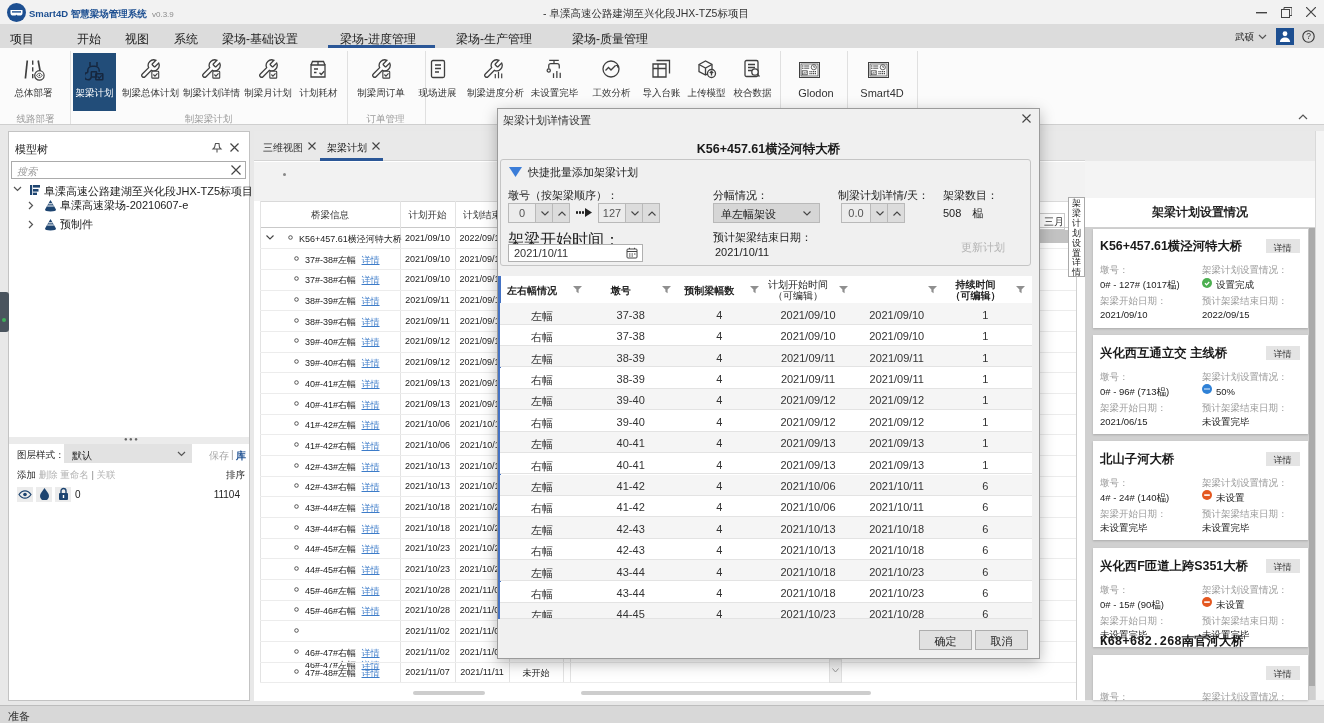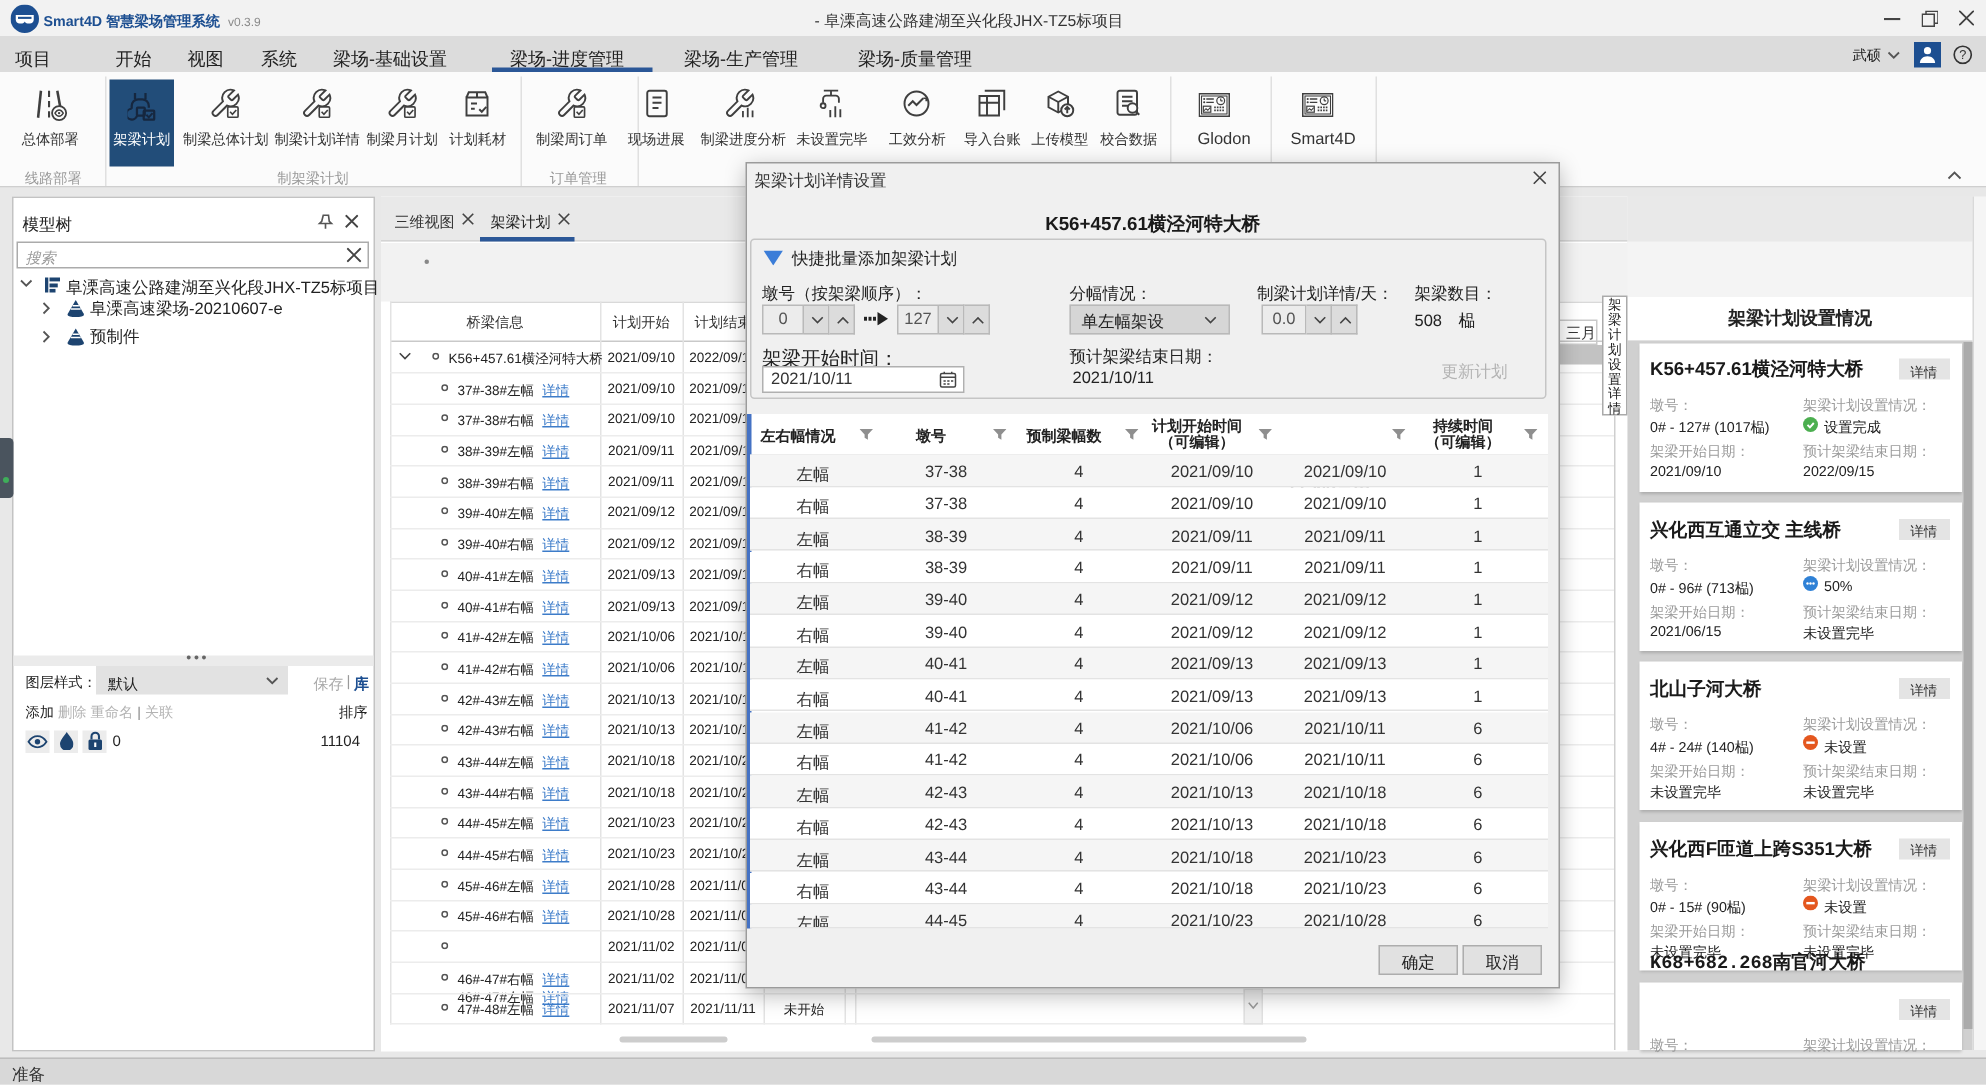--- a/index.html
+++ b/index.html
@@ -644,21 +644,21 @@
 <div class="abs" style="left:871px;top:203px;width:17px;height:20px;background:#dcdcdc;border:1px solid #b9b9b9;border-left:none;"></div>
 <svg class="abs" style="left:876px;top:211px;" width="8" height="5" viewBox="0 0 8 5">
       <path d="M.5.5L4 4 7.5.5" fill="none" stroke="#444" stroke-width="1.1"></path>
     </svg>
 <div class="abs" style="left:888px;top:203px;width:17px;height:20px;background:#dcdcdc;border:1px solid #b9b9b9;border-left:none;"></div>
 <svg class="abs" style="left:893px;top:211px;" width="8" height="5" viewBox="0 0 8 5">
       <path d="M.5 4.5L4 1l3.5 3.5" fill="none" stroke="#444" stroke-width="1.1"></path>
     </svg>
 <div class="abs" style="left:943px;top:188px;font-size:11px;color:#222;">架梁数目：</div>
 <div class="abs" style="left:943px;top:206px;font-size:11px;color:#222;">508　榀</div>
-<div class="abs" style="left:508px;top:230px;font-size:13px;color:#222;">架梁开始时间：</div>
+<div class="abs" style="left:508px;top:230px;font-size:16px;color:#222;">架梁开始时间：</div>
 <div class="abs" style="left:508px;top:244px;width:135px;height:18px;background:#fff;border:1px solid #b0b0b0;"></div>
 <div class="abs" style="left:514px;top:247px;font-size:11px;color:#333;">2021/10/11</div>
 <svg class="abs" style="left:626px;top:247px;" width="12" height="12" viewBox="0 0 12 12" fill="none" stroke="#444" stroke-width="1">
       <rect x="1" y="2" width="10" height="9" rx="1"></rect>
       <path d="M1 4.5h10M3.5 2V.8M8.5 2V.8"></path>
       <path d="M3 7h1.5M5.5 7h1.5M8 7h1.5M3 9h1.5M5.5 9h1.5"></path>
     </svg>
 <div class="abs" style="left:713px;top:230px;font-size:11px;color:#222;">预计架梁结束日期：</div>
 <div class="abs" style="left:715px;top:246px;font-size:11px;color:#222;">2021/10/11</div>
 <div class="abs" style="left:961px;top:240px;font-size:11px;color:#b3b3b3;">更新计划</div>
@@ -670,21 +670,21 @@
       <path d="M0 0h9L5.6 3.6v3.6L3.4 5.8V3.6z" fill="#8f8f8f"></path>
     </svg>
 <div class="abs ctr" style="left:588.7px;top:284px;width:64px;font-size:10px;font-weight:bold;color:#222;">墩号</div>
 <svg class="abs" style="left:661.7px;top:285.5px;" width="9" height="8" viewBox="0 0 9 8">
       <path d="M0 0h9L5.6 3.6v3.6L3.4 5.8V3.6z" fill="#8f8f8f"></path>
     </svg>
 <div class="abs ctr" style="left:677.3px;top:284px;width:64px;font-size:10px;font-weight:bold;color:#222;">预制梁幅数</div>
 <svg class="abs" style="left:750.3px;top:285.5px;" width="9" height="8" viewBox="0 0 9 8">
       <path d="M0 0h9L5.6 3.6v3.6L3.4 5.8V3.6z" fill="#8f8f8f"></path>
     </svg>
-<div class="abs ctr" style="left:766.0px;top:278.5px;width:64px;font-size:10px;font-weight:bold;color:#222;line-height:11.5px;">计划开始时间<br>（可编辑）</div>
+<div class="abs ctr" style="left:766.0px;top:278.5px;width:64px;font-size:10px;font-weight:normal;color:#222;line-height:11.5px;">计划开始时间<br>（可编辑）</div>
 <svg class="abs" style="left:839.0px;top:285.5px;" width="9" height="8" viewBox="0 0 9 8">
       <path d="M0 0h9L5.6 3.6v3.6L3.4 5.8V3.6z" fill="#8f8f8f"></path>
     </svg>
 <div class="abs ctr" style="left:854.7px;top:276px;width:64px;font-size:14px;font-weight:bold;color:#222;margin-top:41px;">计划结束时间</div>
 <svg class="abs" style="left:927.7px;top:285.5px;" width="9" height="8" viewBox="0 0 9 8">
       <path d="M0 0h9L5.6 3.6v3.6L3.4 5.8V3.6z" fill="#8f8f8f"></path>
     </svg>
 <div class="abs ctr" style="left:943.4px;top:278.5px;width:64px;font-size:10px;font-weight:bold;color:#222;line-height:11.5px;">持续时间<br>（可编辑）</div>
 <svg class="abs" style="left:1016.4px;top:285.5px;" width="9" height="8" viewBox="0 0 9 8">
       <path d="M0 0h9L5.6 3.6v3.6L3.4 5.8V3.6z" fill="#8f8f8f"></path>

